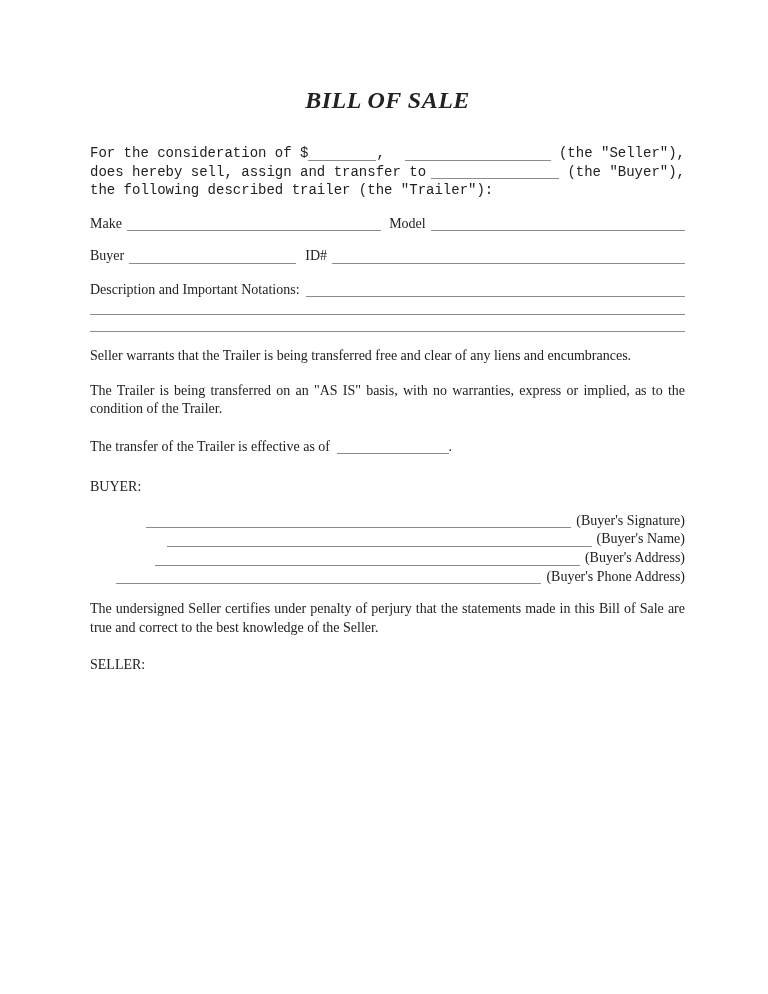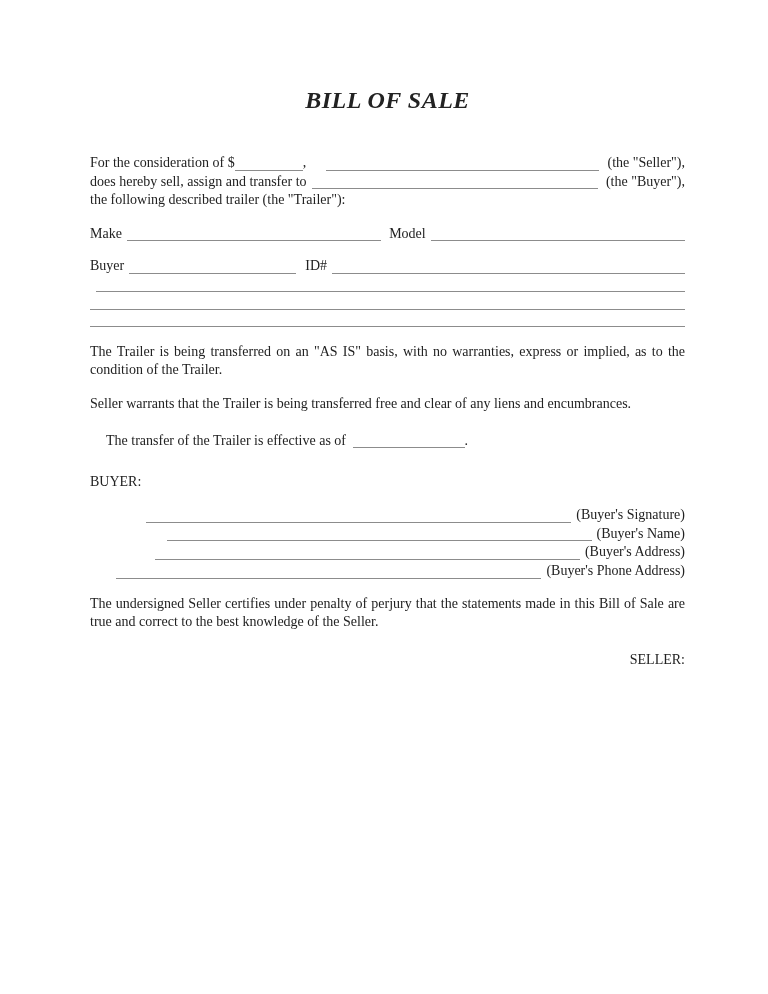--- a/index.html
+++ b/index.html
@@ -26,21 +26,21 @@
     font-size:24px;line-height:24px;
     font-weight:bold;font-style:italic;
     letter-spacing:0.5px;
   }
   .fx{display:flex;}
   .fx .blank{
     border-bottom:1px solid var(--line);
     margin-bottom:2px;
   }
   .grow{flex:1 1 auto;}
-  .intro{margin-top:42px;}
+  .intro{margin-top:32px;font-family:Liberation Mono, monospace;}
   .intro .fx{line-height:18.5px;}
   .money-blank{flex:0 0 68px;}
   .intro .gap-blank{margin-left:20px;margin-right:8px;}
   .intro .to-blank{margin-left:5px;margin-right:8px;}
   .row-make{margin-top:15px;align-items:flex-end;}
   .row-year{margin-top:14px;}
   .row-desc{margin-top:15px;}
   .row-make .b1{margin-left:5px;margin-right:8px;}
   .row-make .b2{margin-left:5px;}
   .row-year .b1{flex:0 0 167px;margin-left:5px;margin-right:9px;}
@@ -48,30 +48,30 @@
   .row-desc .b1{margin-left:6px;}
   .rule{
     border-top:1px solid var(--line);
     height:0;
   }
   .rule-1{margin-top:15px;}
   .rule-2{margin-top:16px;}
   .para{text-align:justify;}
   .p-warranty{margin-top:15px;text-align:left;}
   .p-asis{margin-top:16px;}
-  .p-transfer{margin-top:19px;text-align:left;margin-left:16px;}
+  .p-transfer{margin-top:19px;text-align:left;}
   .iblank{
     display:inline-block;
     width:112px;height:0;
     border-bottom:1px solid var(--line);
     vertical-align:-3px;
     margin-left:3px;
   }
   .block-heading{margin-top:22px;}
-  .h-seller{margin-top:19px;text-align:right;}
+  .h-seller{margin-top:19px;}
   .sig-block{margin-top:15px;}
   .sig-row{
     display:flex;
     height:18.7px;line-height:18.7px;justify-content:flex-end;
   }
   .sig-row .sig-line{
     flex:0 0 425px;
     border-bottom:1px solid var(--line);
     margin-bottom:2px;
   }
@@ -110,29 +110,30 @@
   </div>
 
   <div class="fx row-year">
     <span>Buyer</span>
     <div class="blank b1"></div>
     <span>ID#</span>
     <div class="blank grow b2"></div>
   </div>
 
   <div class="fx row-desc">
+    <span class="nowrap">Description and Important Notations:</span>
     <div class="blank grow b1"></div>
   </div>
 
   <div class="rule rule-1"></div>
   <div class="rule rule-2"></div>
 
+  <div class="para p-warranty">Seller warrants that the Trailer is being transferred free and clear of any liens and encumbrances.</div>
+
   <div class="para p-asis">The Trailer is being transferred on an "AS IS" basis, with no warranties, express or implied, as to the condition of the Trailer.</div>
-
-  <div class="para p-warranty">Seller warrants that the Trailer is being transferred free and clear of any liens and encumbrances.</div>
 
   <div class="p-transfer">
     <span>The transfer of the Trailer is effective as of</span>
     <span class="iblank"></span><span>.</span>
   </div>
 
   <div class="block-heading">BUYER:</div>
 
   <div class="sig-block">
     <div class="sig-row">

